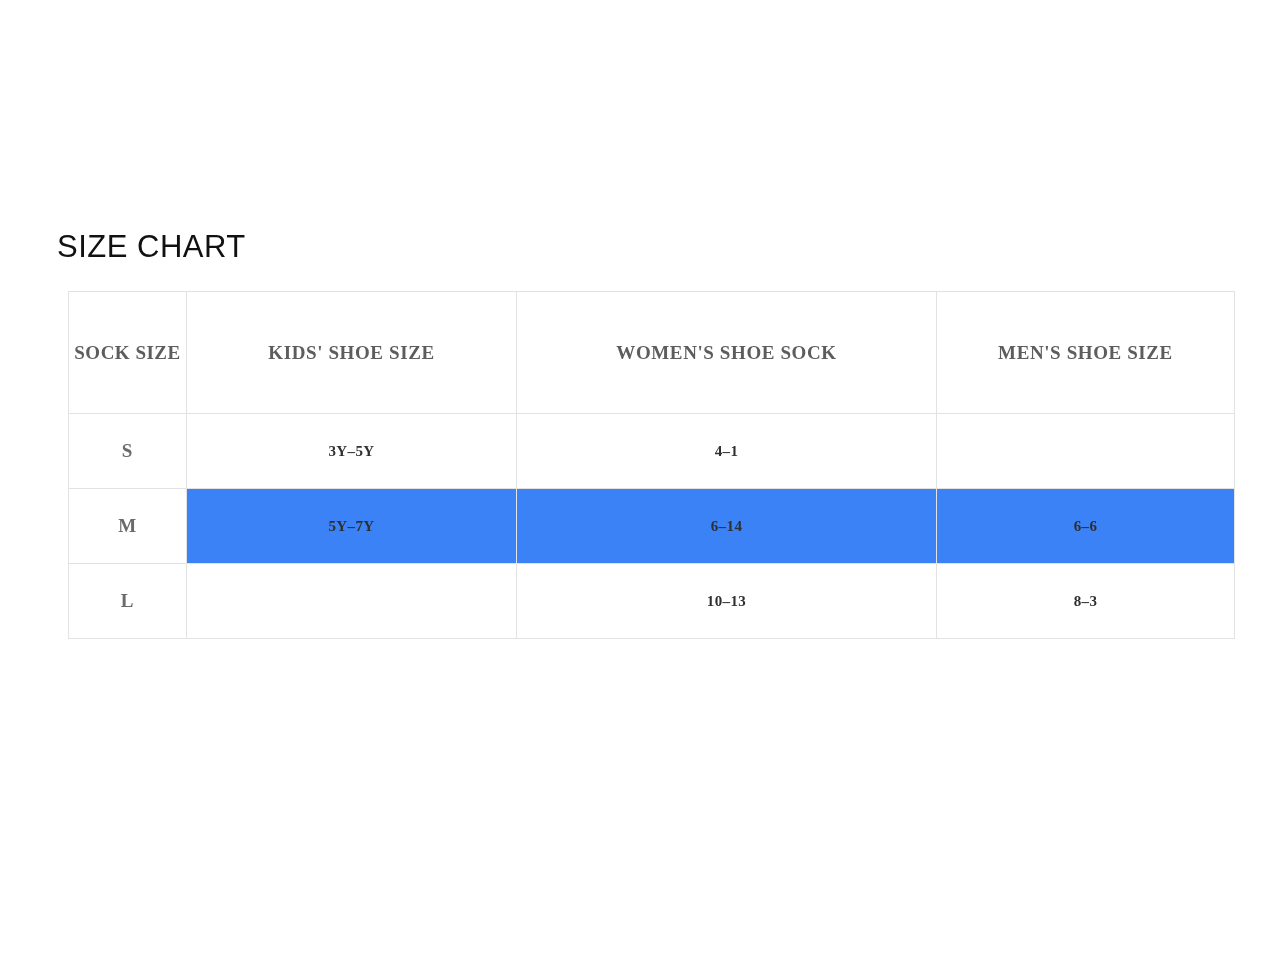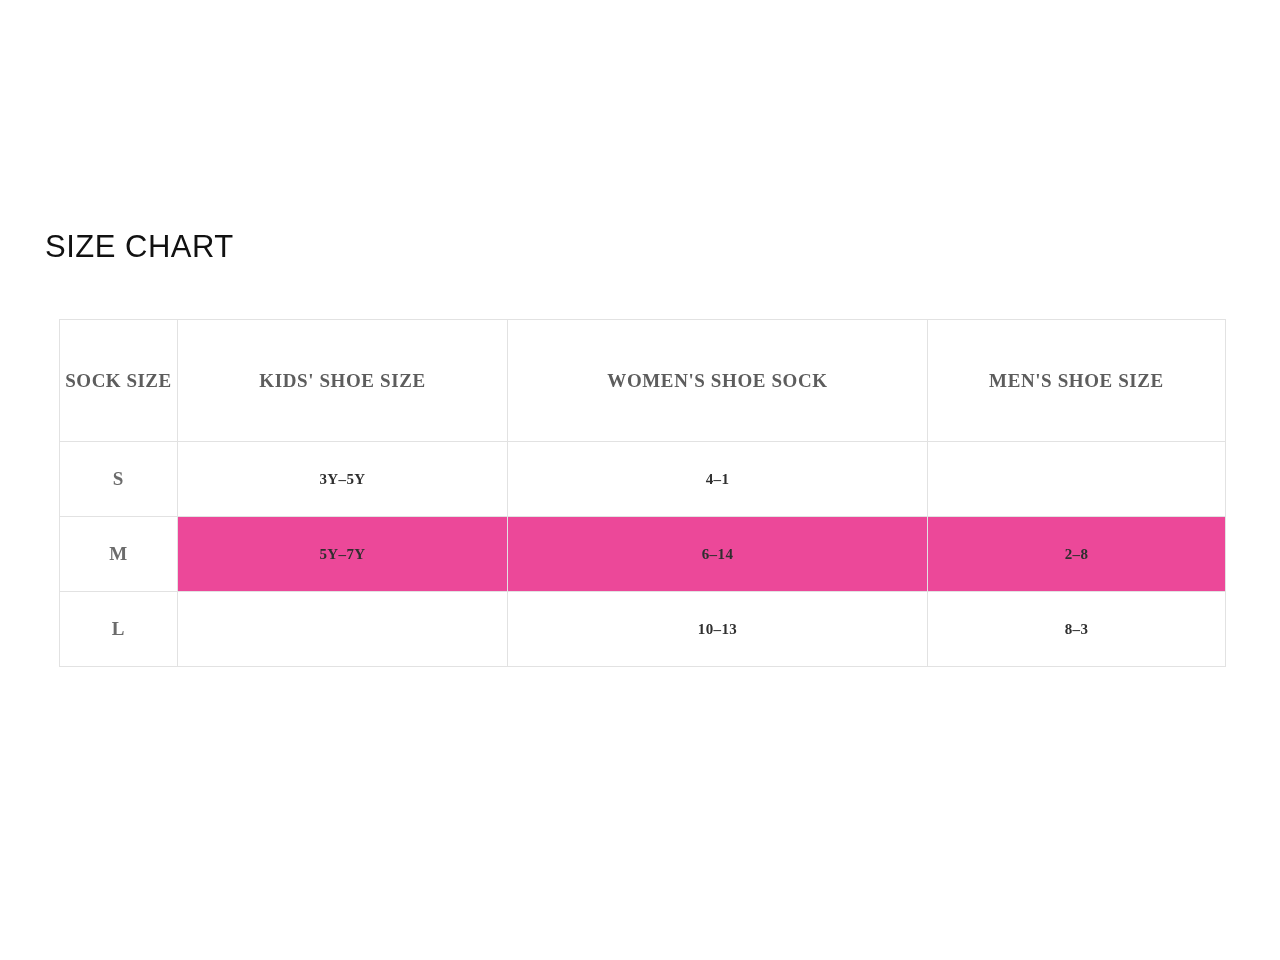--- a/index.html
+++ b/index.html
@@ -14,35 +14,34 @@
     color: #1a1a1a;
     overflow: hidden;
   }
   .page {
     position: relative;
     width: 1280px;
     height: 960px;
   }
   .title {
     position: absolute;
-    left: 45px;
+    left: 57px;
     top: 228px;
     font-family: "Liberation Sans", sans-serif;
     font-size: 31px;
     font-weight: 400;
     letter-spacing: 0.5px;
     color: #111111;
     line-height: 1.2;
   }
   .table-wrap {
     position: absolute;
-    left: 59px;
+    left: 68px;
     top: 291px;
     width: 1166px;
-    margin-top: 28px;
   }
   table.size-chart {
     border-collapse: collapse;
     width: 1166px;
     table-layout: fixed;
     font-family: "Liberation Serif", serif;
   }
   table.size-chart col.c0 { width: 118px; }
   table.size-chart col.c1 { width: 330px; }
   table.size-chart col.c2 { width: 420px; }
@@ -75,21 +74,21 @@
     font-size: 15px;
     color: #2f2f2f;
     letter-spacing: 0.4px;
   }
   tbody td.sock-cell {
     color: #6b6b6b;
     font-size: 19px;
     letter-spacing: 0.8px;
   }
   tbody tr.alt td.data-cell {
-    background: #ec4899;
+    background: #3b82f6;
   }
   tbody tr.alt td.sock-cell {
     background: #ffffff;
   }
   tbody tr td.empty {
     color: transparent;
   }
 </style>
 </head>
 <body>
@@ -118,21 +117,21 @@
         <tr>
           <td class="sock-cell">S</td>
           <td class="data-cell">3Y–5Y</td>
           <td class="data-cell">4–1</td>
           <td class="data-cell empty"></td>
         </tr>
         <tr class="alt">
           <td class="sock-cell">M</td>
           <td class="data-cell">5Y–7Y</td>
           <td class="data-cell">6–14</td>
-          <td class="data-cell">2–8</td>
+          <td class="data-cell">6–6</td>
         </tr>
         <tr>
           <td class="sock-cell">L</td>
           <td class="data-cell empty"></td>
           <td class="data-cell">10–13</td>
           <td class="data-cell">8–3</td>
         </tr>
       </tbody>
     </table>
   </div>

